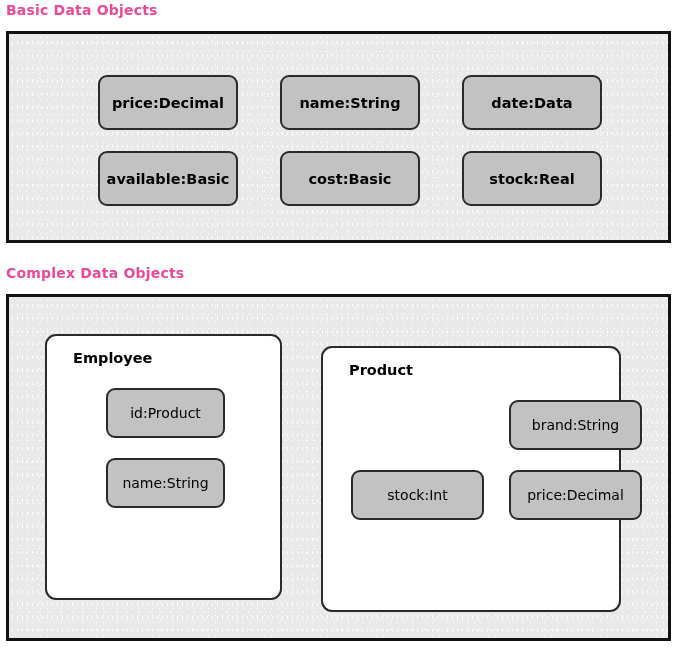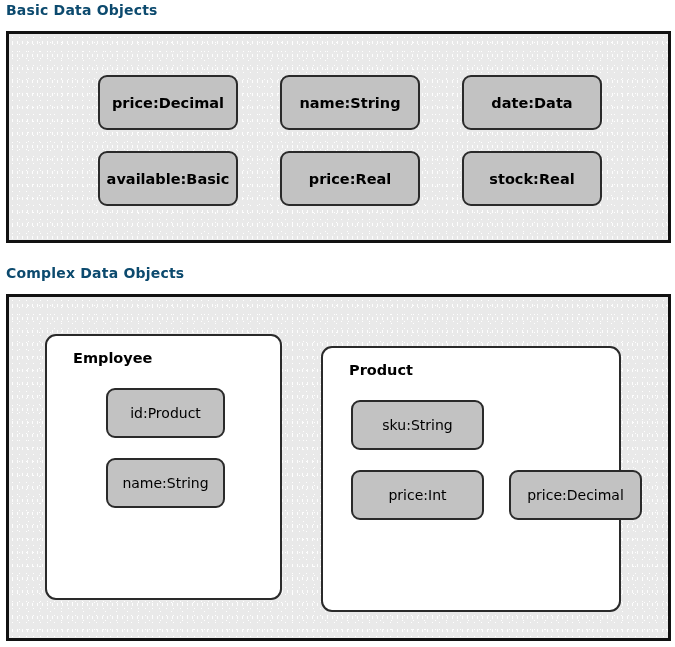--- a/index.html
+++ b/index.html
@@ -20,21 +20,21 @@
     width: 675px;
     height: 647px;
   }
 
   
   .section-title {
     position: absolute;
     left: 6px;
     font-size: 14px;
     font-weight: bold;
-    color: #0c4a6e;
+    color: #ec4899;
     letter-spacing: 0.2px;
     white-space: nowrap;
   }
   #title-basic   { top: 2px; }
   #title-complex { top: 265px; }
 
   
   .panel {
     position: absolute;
     box-sizing: border-box;
@@ -151,21 +151,21 @@
     <div class="chip-grid-basic">
 
       <div class="chip chip-basic cb-c0 cb-r0">price:Decimal</div>
 
       <div class="chip chip-basic cb-c1 cb-r0">name:String</div>
 
       <div class="chip chip-basic cb-c2 cb-r0">date:Data</div>
 
       <div class="chip chip-basic cb-c0 cb-r1">available:Basic</div>
 
-      <div class="chip chip-basic cb-c1 cb-r1">price:Real</div>
+      <div class="chip chip-basic cb-c1 cb-r1">cost:Basic</div>
 
       <div class="chip chip-basic cb-c2 cb-r1">stock:Real</div>
 
     </div>
   </div>
 
   <div class="section-title" id="title-complex">Complex Data Objects</div>
 
   <div class="panel" id="panel-complex">
 
@@ -174,22 +174,22 @@
 
       <div class="chip chip-inner emp-chip emp-r0">id:Product</div>
 
       <div class="chip chip-inner emp-chip emp-r1">name:String</div>
 
     </div>
 
     <div class="card" id="card-product">
       <div class="card-title">Product</div>
 
-      <div class="chip chip-inner prd-chip prd-c0 prd-r0">sku:String</div>
 
+      <div class="chip chip-inner prd-chip prd-c1 prd-r0">brand:String</div>
 
-      <div class="chip chip-inner prd-chip prd-c0 prd-r1">price:Int</div>
+      <div class="chip chip-inner prd-chip prd-c0 prd-r1">stock:Int</div>
 
       <div class="chip chip-inner prd-chip prd-c1 prd-r1">price:Decimal</div>
     </div>
 
   </div>
 </div>
 
 </body></html>

